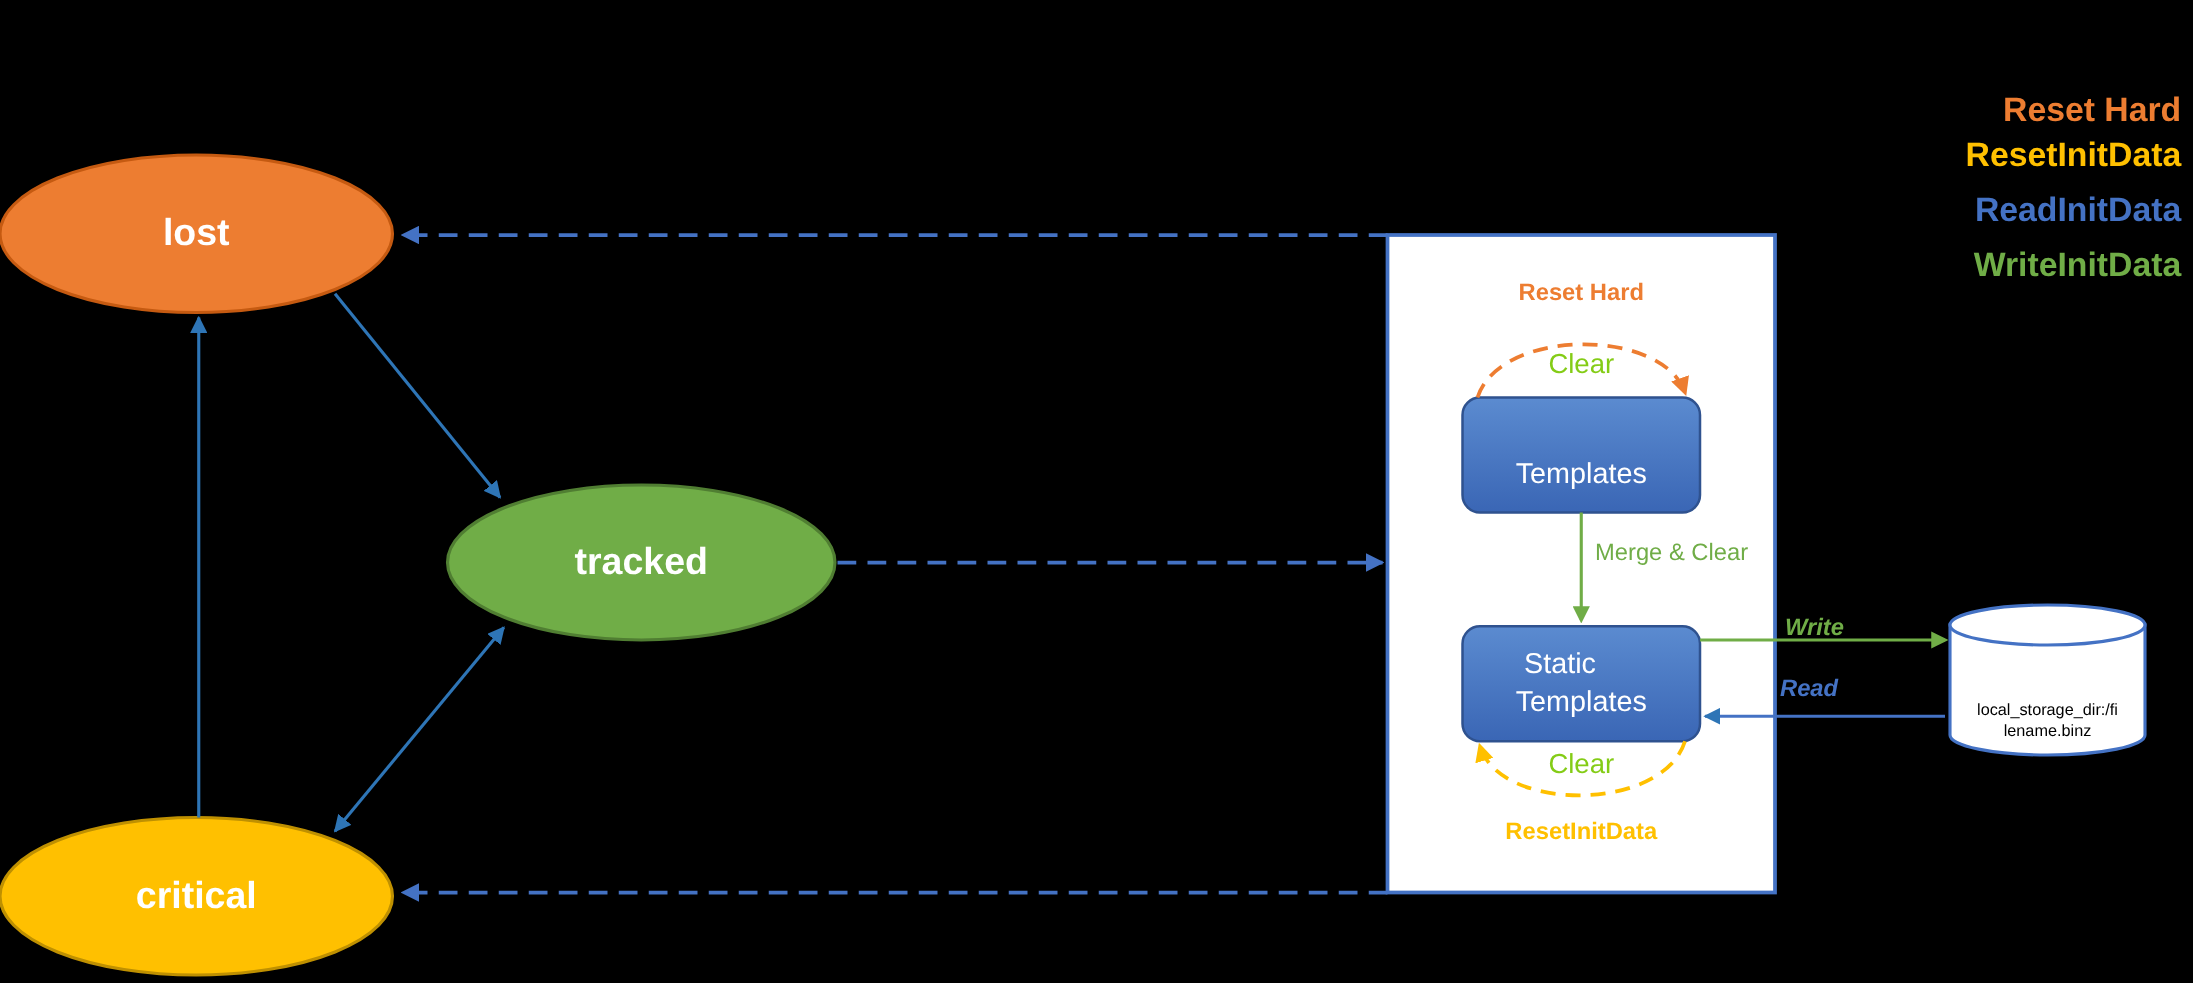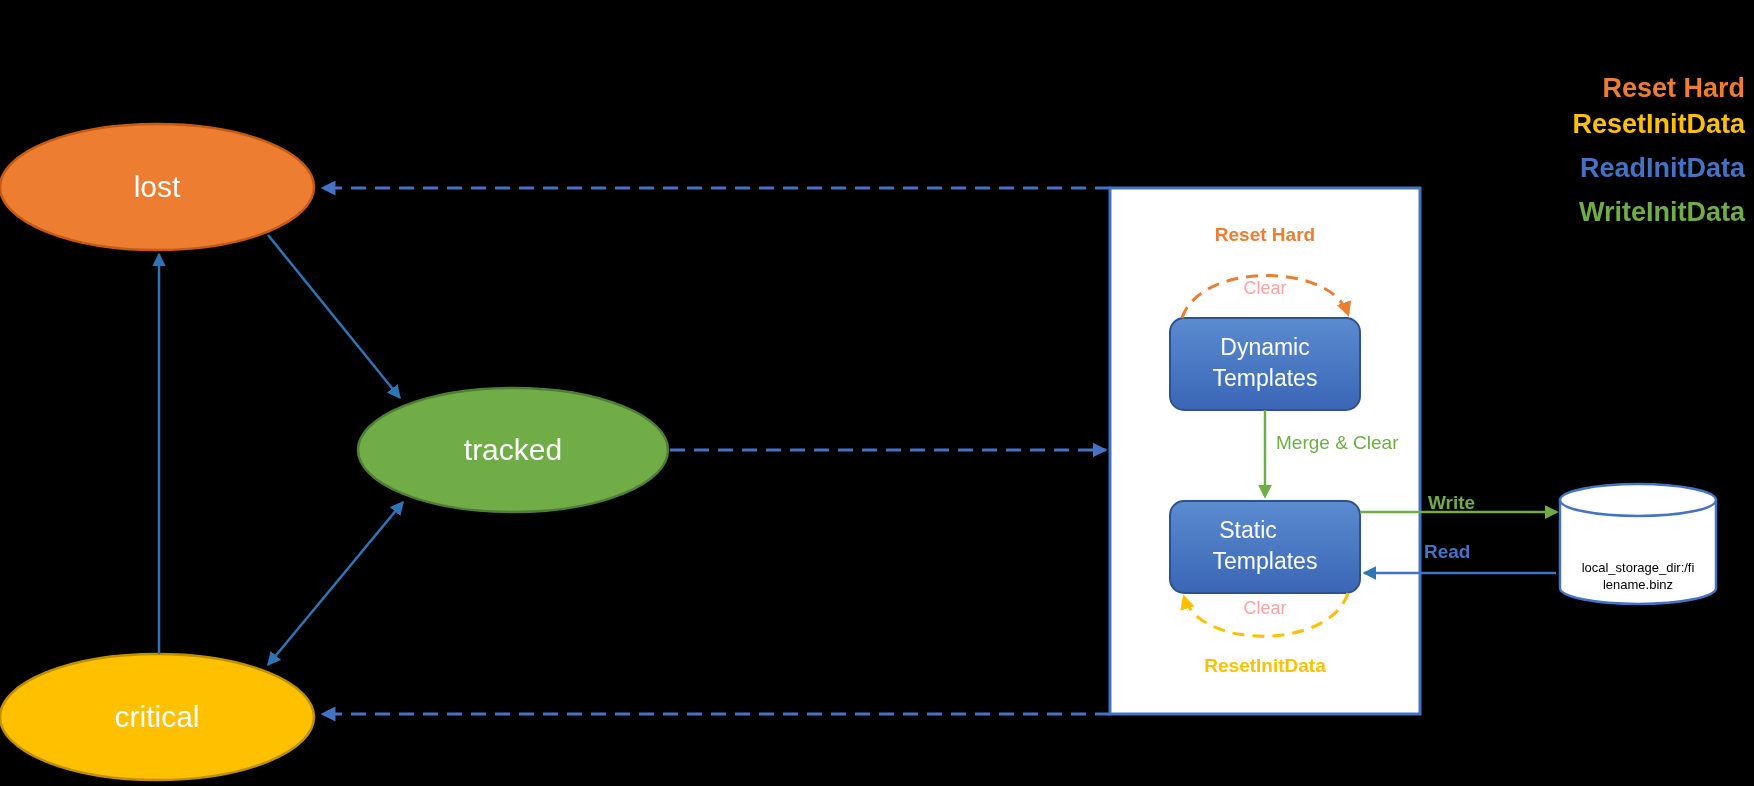--- a/index.html
+++ b/index.html
@@ -40,50 +40,52 @@
     white-space: nowrap;
   }
 
   
   .ellipse-label {
     position: absolute;
     color: #ffffff;
     font-size: 30px;
     text-align: center;
     white-space: nowrap;
+    font-weight: bold;
   }
 
   
   .tpl-label {
     position: absolute;
     color: #ffffff;
     font-size: 23px;
     line-height: 30px;
     text-align: center;
     white-space: nowrap;
   }
   .arc-caption {
     position: absolute;
-    color: #fca5a5;
-    font-size: 18px;
+    color: #84cc16;
+    font-size: 22px;
     text-align: center;
     white-space: nowrap;
   }
   .panel-title {
     position: absolute;
     font-size: 19px;
     font-weight: bold;
     text-align: center;
     white-space: nowrap;
   }
   .edge-label {
     position: absolute;
     font-size: 19px;
     font-weight: bold;
     white-space: nowrap;
+    font-style: italic;
   }
   .edge-label-plain {
     position: absolute;
     font-size: 19px;
     white-space: nowrap;
   }
   .db-label {
     position: absolute;
     color: #000000;
     font-size: 13px;
@@ -164,21 +166,20 @@
     <div class="legend-item" style="color:#70AD47; margin-top:8px">WriteInitData</div>
   </div>
 
   <div class="ellipse-label" style="left:77px; top:170px; width:160px;">lost</div>
   <div class="ellipse-label" style="left:433px; top:433px; width:160px;">tracked</div>
   <div class="ellipse-label" style="left:77px; top:700px; width:160px;">critical</div>
 
   <div class="panel-title" style="left:1170px; top:224px; width:190px; color:#ED7D31;">Reset Hard</div>
   <div class="panel-title" style="left:1160px; top:655px; width:210px; color:#FFC000;">ResetInitData</div>
 
-  <div class="tpl-label" style="left:1170px; top:332px; width:190px;">Dynamic</div>
   <div class="tpl-label" style="left:1170px; top:363px; width:190px;">Templates</div>
 
   <div class="tpl-label" style="left:1170px; top:515px; width:156px;">Static</div>
   <div class="tpl-label" style="left:1170px; top:546px; width:190px;">Templates</div>
 
   <div class="arc-caption" style="left:1185px; top:278px; width:160px;">Clear</div>
   <div class="arc-caption" style="left:1185px; top:598px; width:160px;">Clear</div>
 
   <div class="edge-label-plain" style="left:1276px; top:432px; color:#70AD47;">Merge &amp; Clear</div>
 

